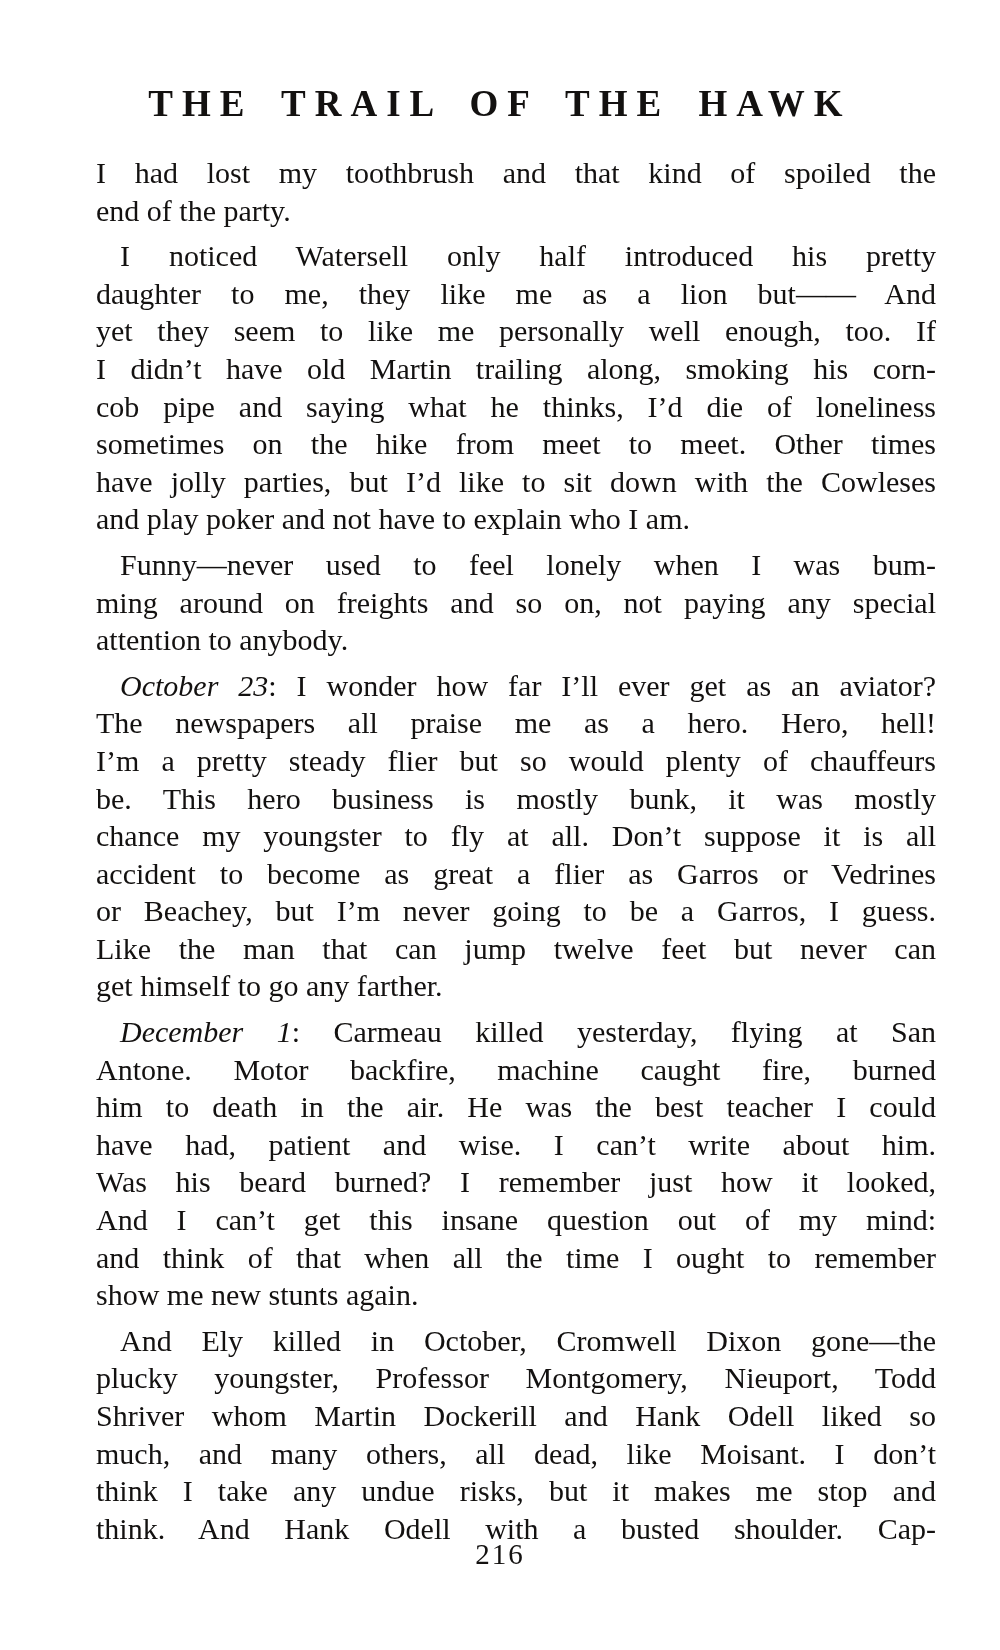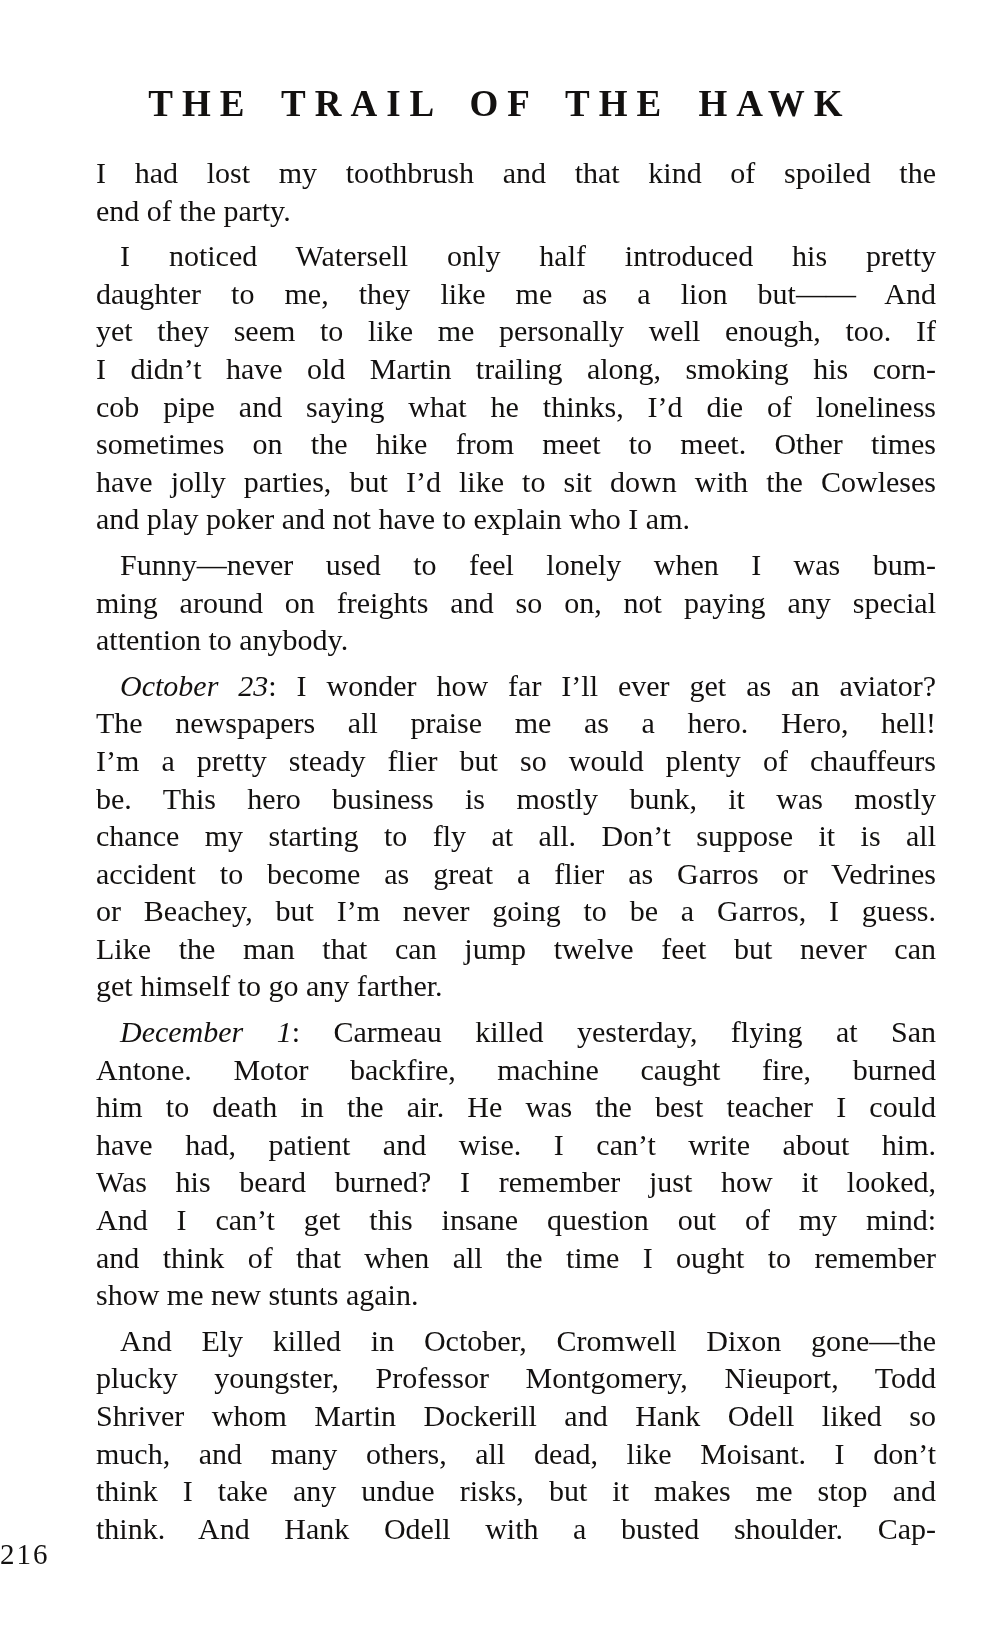--- a/index.html
+++ b/index.html
@@ -48,21 +48,21 @@
   .line.indent {
     text-indent: 24px;
   }
   .line i {
   }
   .page-number {
     position: absolute;
     top: 1538px;
     left: 0;
     width: 100%;
-    text-align: left;
+    text-align: center;
     font-size: 29px;
     letter-spacing: 2px;
   }
 </style>
 </head>
 <body>
 
 <div class="page" style="--ink: #131110; --paper: #ffffff;">
   <div class="running-header">THE TRAIL OF THE HAWK</div>
 
@@ -84,21 +84,21 @@
       <div class="paragraph">
         <div class="line indent">Funny—never used to feel lonely when I was bum-</div>
         <div class="line">ming around on freights and so on, not paying any special</div>
         <div class="line pe">attention to anybody.</div>
       </div>
       <div class="paragraph">
         <div class="line indent"><i>October 23</i>: I wonder how far I’ll ever get as an aviator?</div>
         <div class="line">The newspapers all praise me as a hero. Hero, hell!</div>
         <div class="line">I’m a pretty steady flier but so would plenty of chauffeurs</div>
         <div class="line">be. This hero business is mostly bunk, it was mostly</div>
-        <div class="line">chance my starting to fly at all. Don’t suppose it is all</div>
+        <div class="line">chance my youngster to fly at all. Don’t suppose it is all</div>
         <div class="line">accident to become as great a flier as Garros or Vedrines</div>
         <div class="line">or Beachey, but I’m never going to be a Garros, I guess.</div>
         <div class="line">Like the man that can jump twelve feet but never can</div>
         <div class="line pe">get himself to go any farther.</div>
       </div>
       <div class="paragraph">
         <div class="line indent"><i>December 1</i>: Carmeau killed yesterday, flying at San</div>
         <div class="line">Antone. Motor backfire, machine caught fire, burned</div>
         <div class="line">him to death in the air. He was the best teacher I could</div>
         <div class="line">have had, patient and wise. I can’t write about him.</div>

